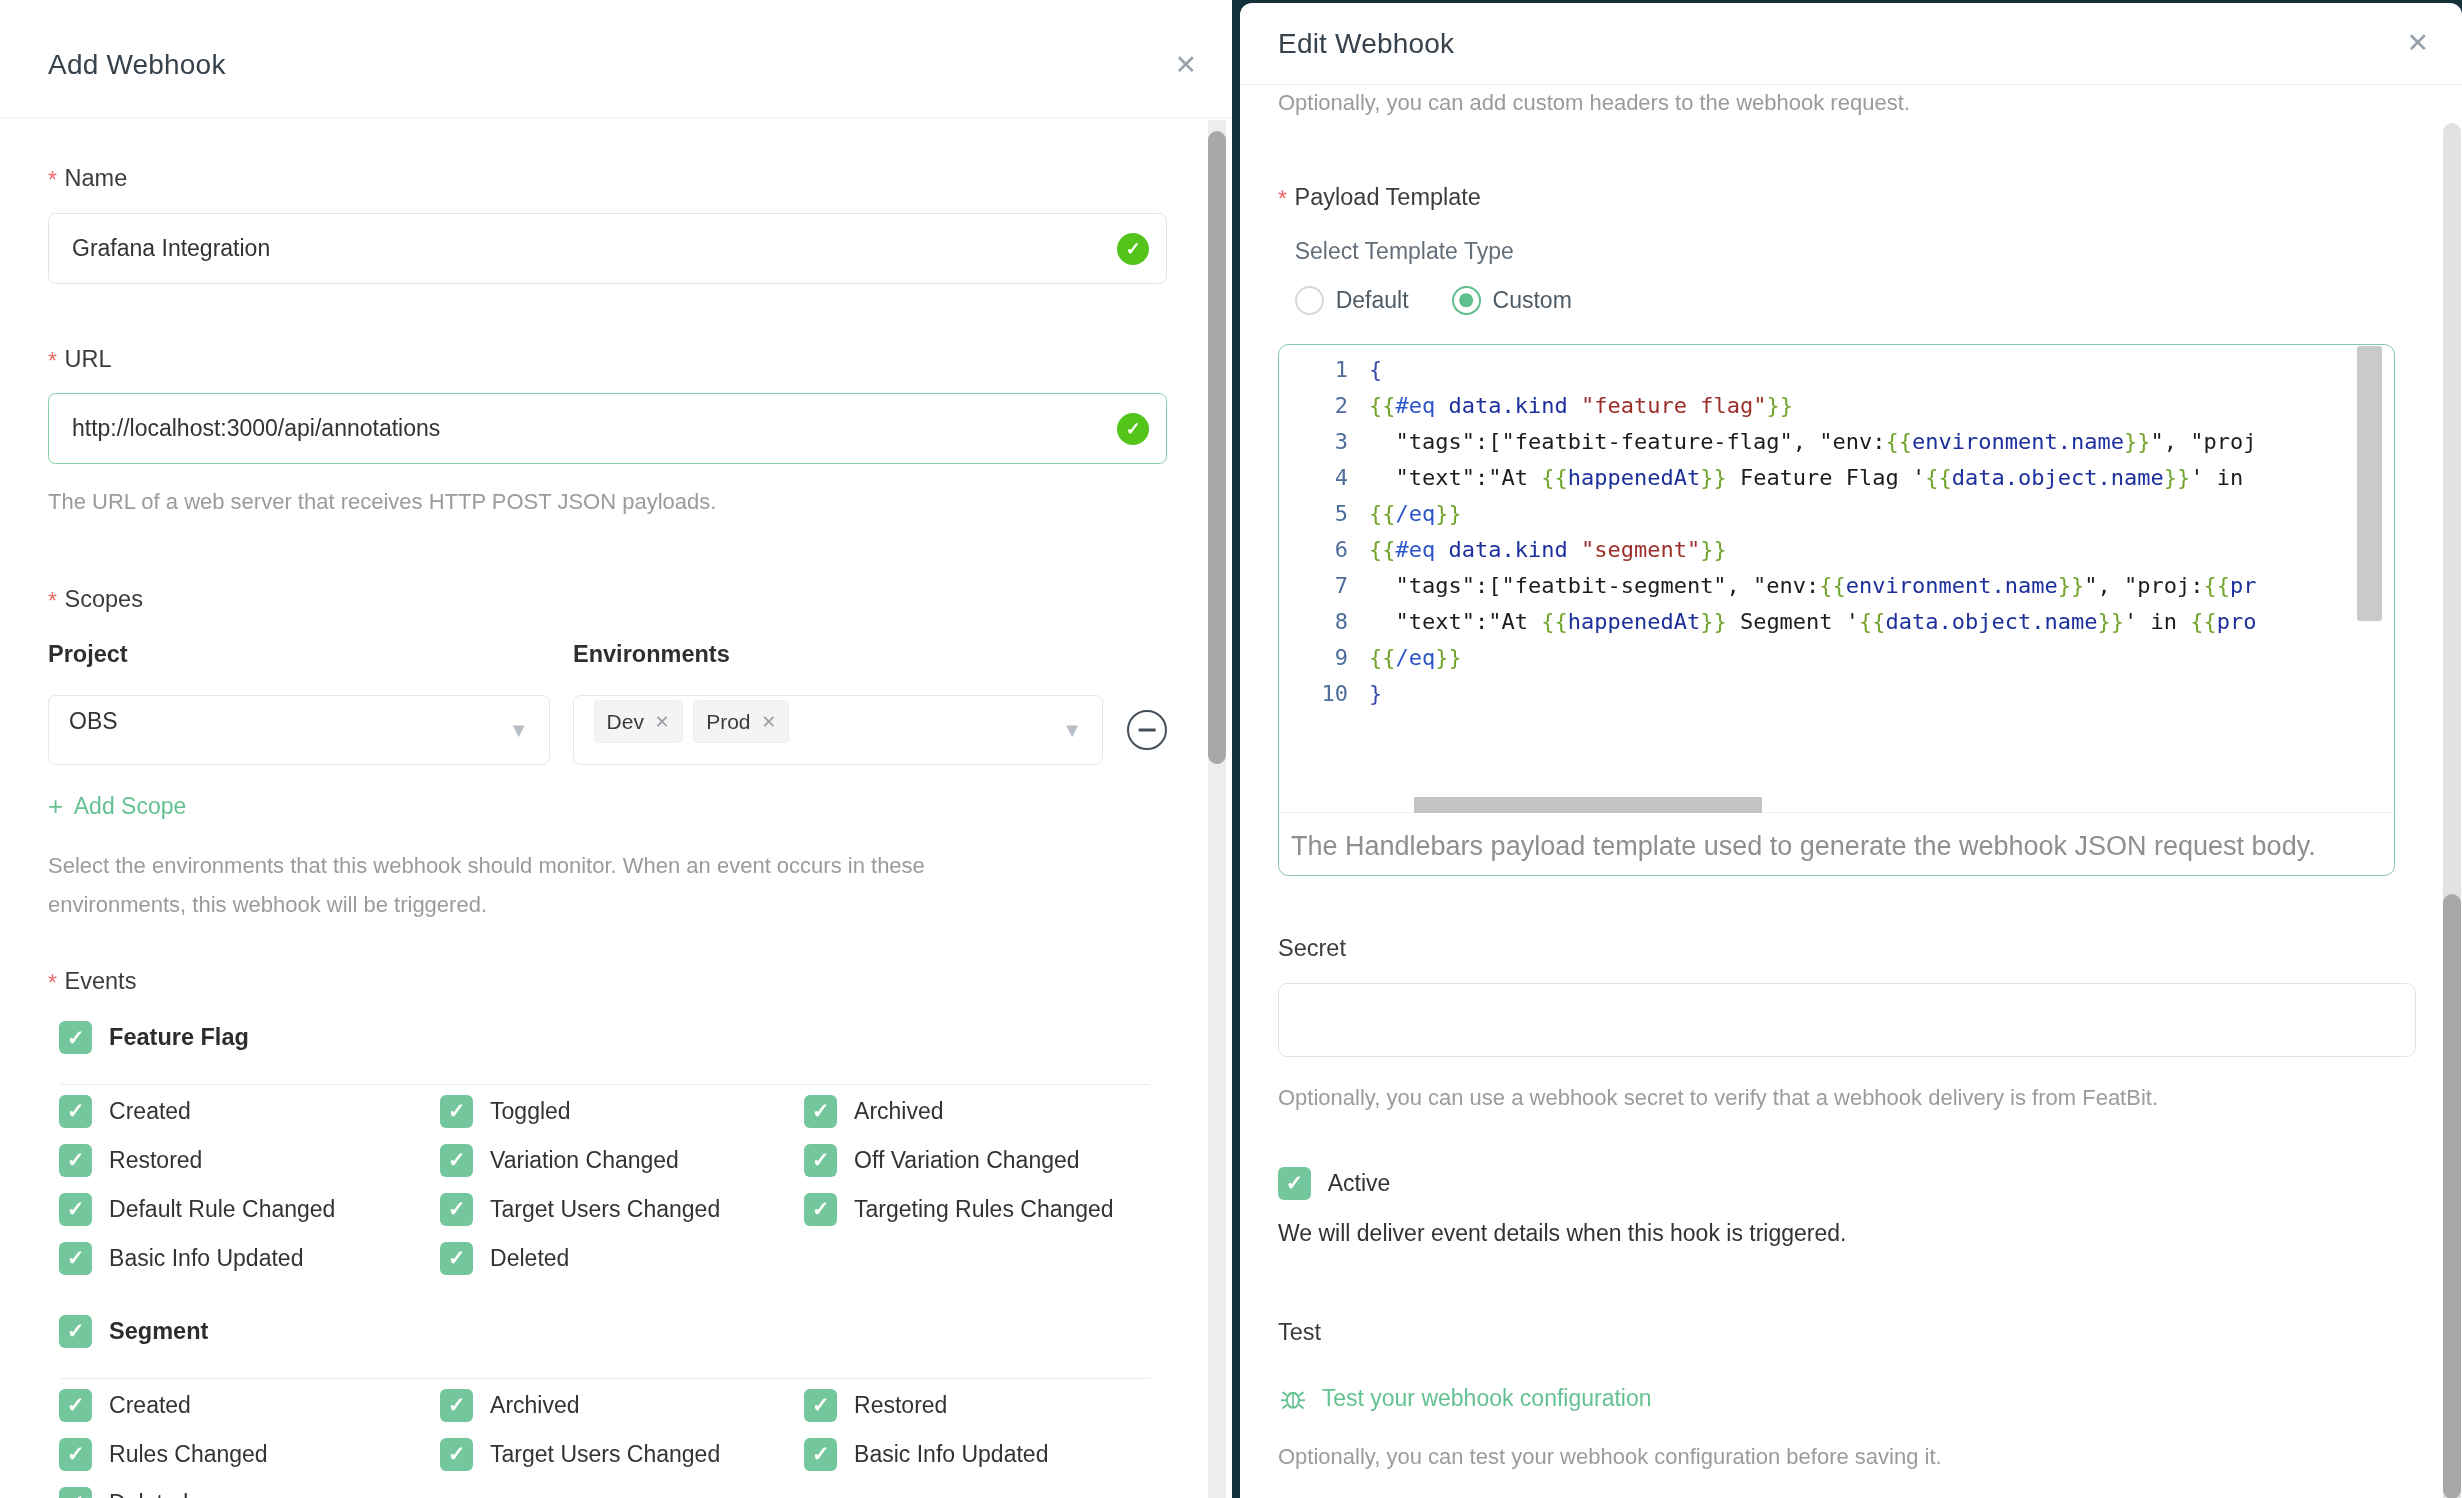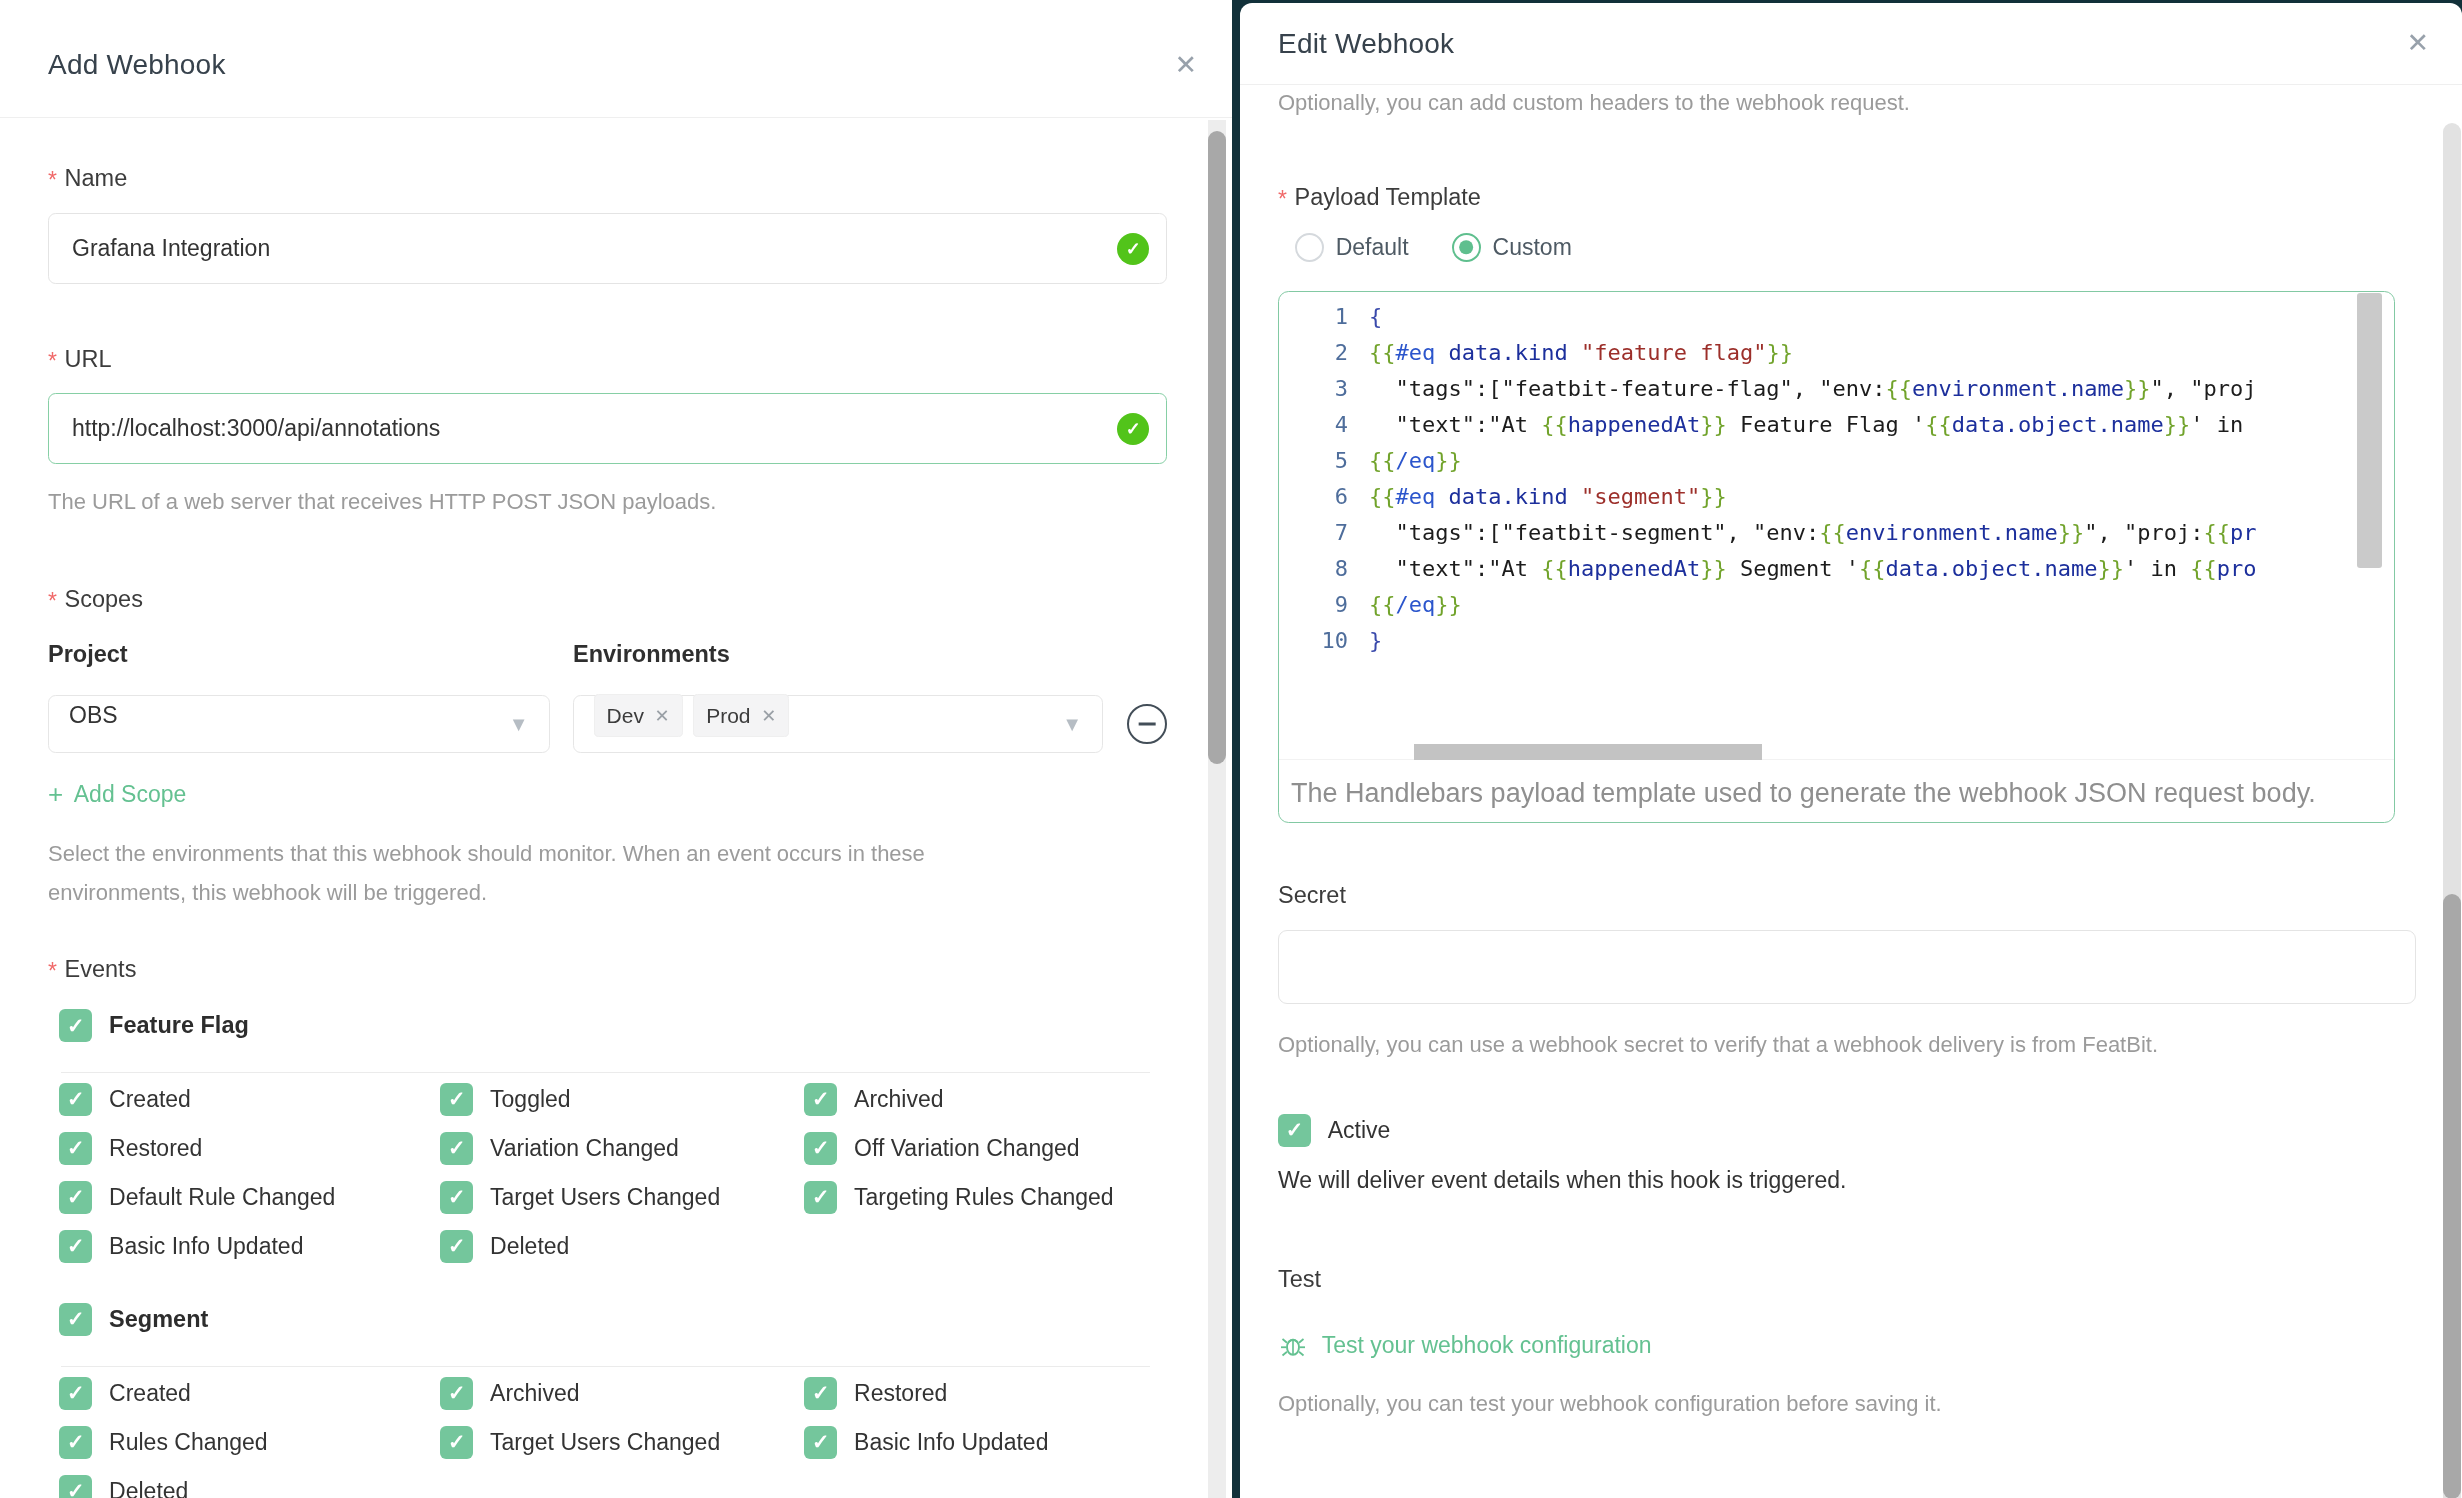--- a/index.html
+++ b/index.html
@@ -32,21 +32,21 @@
   .text-input{position:relative;box-sizing:border-box;border:1.1px solid #e4e4e4;border-radius:7.6px;
     height:71px;display:flex;align-items:center;padding:0 61px 0 23px;font-size:23px;color:#333;background:#fff;}
   .text-input.valid{border-color:#86cfa5;}
   .valid-badge{position:absolute;right:16.7px;top:50%;transform:translateY(-50%);width:32px;height:32px;border-radius:50%;
     background:#52c41a;color:#fff;display:flex;align-items:center;justify-content:center;font-size:18px;font-weight:700;}
 
   
   .scope-labels{display:flex;margin-top:27px;}
   .scope-labels .col1{width:525px;}
   .scope-row{display:flex;align-items:center;margin-top:26px;}
-  .select{box-sizing:border-box;position:relative;border:1.1px solid #e6e6e6;border-radius:7.6px;height:58px;
+  .select{box-sizing:border-box;position:relative;border:1.1px solid #e6e6e6;border-radius:7.6px;height:70px;
     display:flex;align-items:center;padding:0 46px 17px 20px;font-size:23px;color:#333;background:#fff;}
   .select .caret{position:absolute;right:20px;top:50%;transform:translateY(-50%);font-size:20px;color:#b6bdc4;}
   #project-select{width:503px;margin-right:23px;}
   #env-select{width:532px;}
   .tag{display:flex;align-items:center;background:#f4f4f5;border:0.8px solid #efefef;border-radius:4.6px;height:41px;
     padding:0 12px;font-size:21px;color:#3c3c3c;margin-right:10.6px;}
   .tag .tag-x{color:#9aa0a6;font-size:18px;margin-left:10.6px;cursor:pointer;}
   .minus-btn{width:36px;height:36px;border:2.3px solid #434e58;border-radius:50%;margin-left:24px;position:relative;cursor:pointer;flex:none;}
   .minus-btn::after{content:"";position:absolute;left:50%;top:50%;transform:translate(-50%,-50%);width:16.7px;height:3px;background:#434e58;}
 
@@ -262,20 +262,21 @@
     <div class="close-btn">✕</div>
   </div>
   <div class="content">
 
     <div class="help-text" style="margin-top:4.6px;line-height:26px;">Optionally, you can add custom headers to the webhook request.</div>
 
     <div class="field-label" style="margin-top:68px;">
       <span class="req">*</span>
       <span>Payload Template</span>
     </div>
+    <div class="muted-slate" style="margin-top:27px;margin-left:16.7px;height:26px;line-height:26px;">Select Template Type</div>
     <div class="radio-row" id="template-type-radios" style="margin-top:20px;">
         <span class="radio">
           <span class="radio-circle"></span>
           <span class="radio-label">Default</span>
         </span>
         <span class="radio">
           <span class="radio-circle checked"></span>
           <span class="radio-label">Custom</span>
         </span>
       </div>

